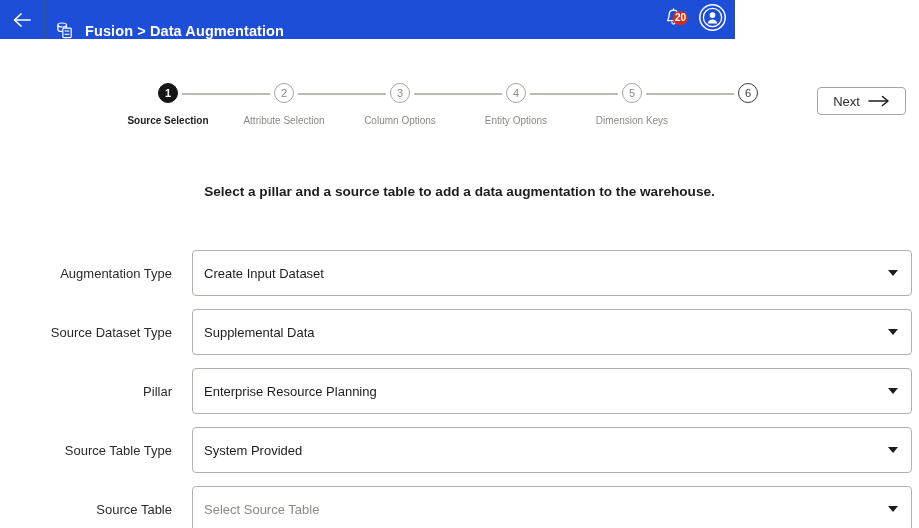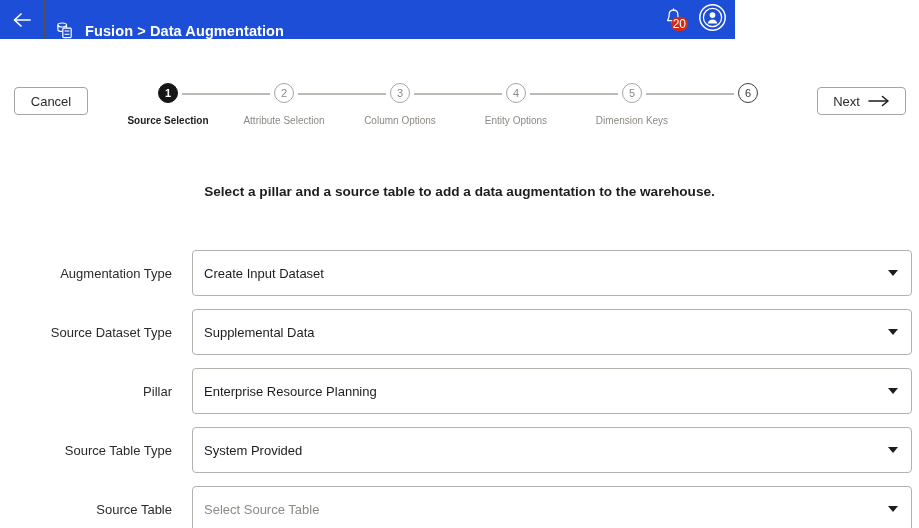--- a/index.html
+++ b/index.html
@@ -63,29 +63,29 @@
     width: 30px;
     height: 30px;
     display: flex;
     align-items: center;
     justify-content: center;
     cursor: pointer;
   }
   .bell-badge {
     position: absolute;
     right: 0px;
-    bottom: 4px;
+    bottom: 10px;
     min-width: 14px;
     height: 14px;
     padding: 0 2px;
     border-radius: 7px;
     background: #d62b12;
     color: #fff;
-    font-size: 12px;
-    font-weight: normal;
+    font-size: 10px;
+    font-weight: bold;
     line-height: 14px;
     text-align: center;
   }
   .avatar-wrap {
     margin-left: 8px;
     width: 32px;
     height: 32px;
     display: flex;
     align-items: center;
     justify-content: center;
@@ -287,23 +287,20 @@
           <circle cx="14.5" cy="12.1" r="2.9" fill="#ffffff"></circle>
           <path d="M9.6 20.4 C10.3 17.9 12.2 16.6 14.5 16.6 C16.8 16.6 18.7 17.9 19.4 20.4 Z" fill="#ffffff"></path>
         </svg>
       </span>
     </div>
   </div>
 </div>
 
 <div class="stepper-row">
 
-  <div class="btn btn-cancel">
-    <span>Cancel</span>
-  </div>
 
   <div class="btn btn-next">
     <span>Next</span>
     <span class="arrow">
       <svg width="22" height="12" viewBox="0 0 22 12">
         <line x1="1" y1="6" x2="19" y2="6" stroke="#1d1d1d" stroke-width="1.6" stroke-linecap="round"></line>
         <path d="M14.5 1.5 L20 6 L14.5 10.5" fill="none" stroke="#1d1d1d" stroke-width="1.6" stroke-linecap="round" stroke-linejoin="round"></path>
       </svg>
     </span>
   </div>

